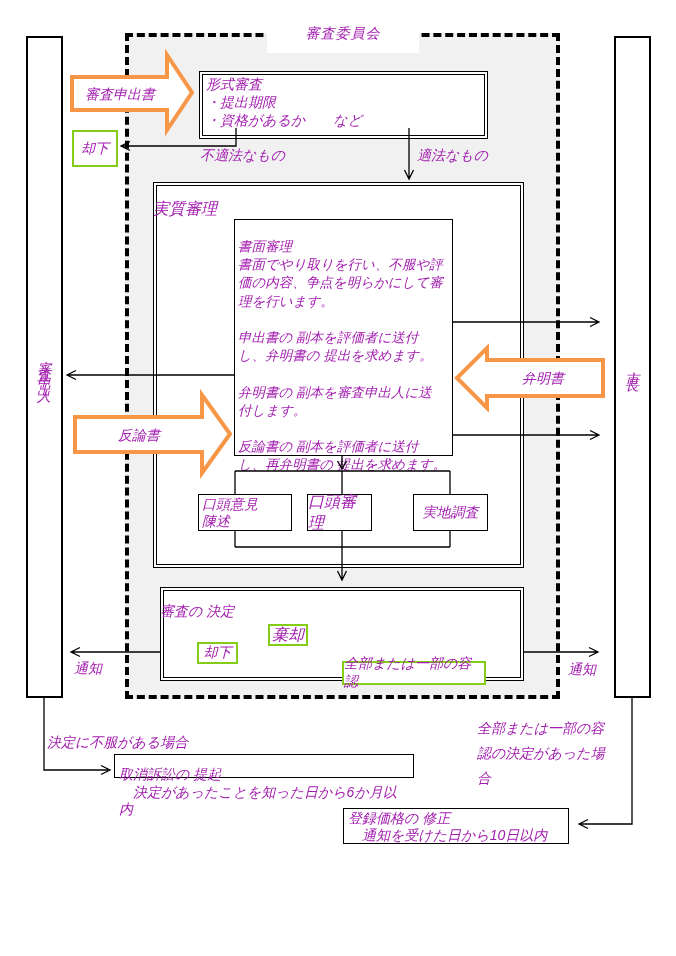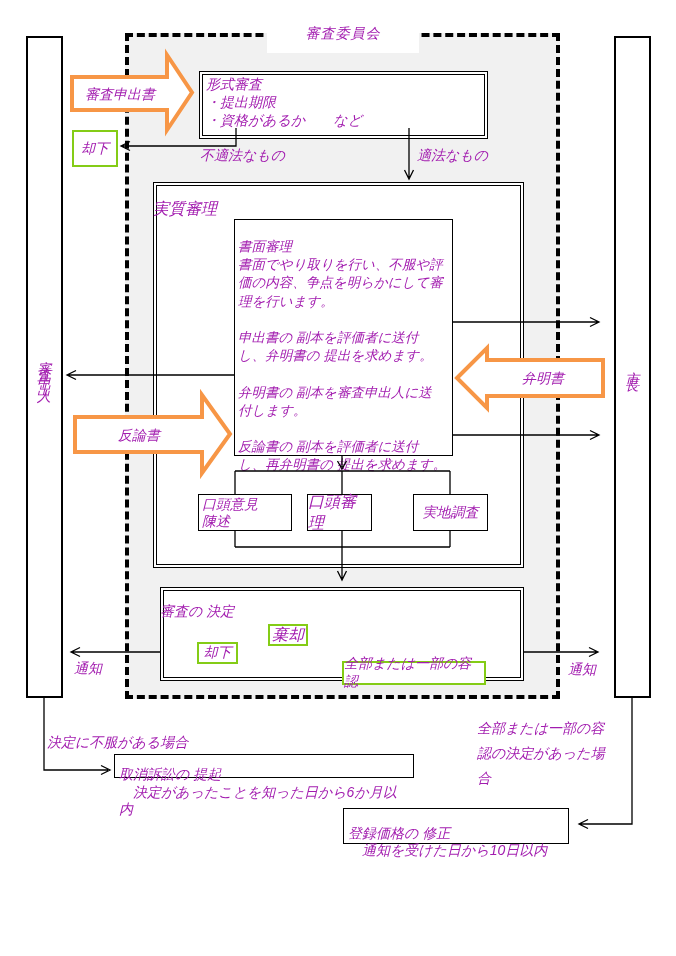--- a/index.html
+++ b/index.html
@@ -47,21 +47,21 @@
   .shomen{left:234px;top:219px;width:219px;height:237px;padding:18px 3px;font-size:13.5px;line-height:18.2px;}
   .kouto1{left:198px;top:494px;width:94px;height:37px;padding:1px 3px;font-size:14px;line-height:17px;}
   .kouto2{left:307px;top:494px;width:65px;height:37px;font-size:16px;}
   .kouto3{left:413px;top:494px;width:75px;height:37px;font-size:14px;}
   .kettei{left:160px;top:587px;width:364px;height:94px;}
   .kettei-title{left:160px;top:603px;width:364px;text-align:left;font-size:14px;}
   .opt1{left:197px;top:642px;width:41px;height:22px;font-size:14px;}
   .opt2{left:268px;top:624px;width:40px;height:22px;font-size:16px;}
   .opt3{left:342px;top:641px;width:144px;height:24px;font-size:14px;margin-top:20px;}
   .torikeshi{left:114px;top:754px;width:300px;height:24px;padding:11px 4px;font-size:14px;line-height:17.5px;}
-  .touroku{left:343px;top:808px;width:226px;height:36px;padding:16px 4px;font-size:14px;line-height:16.5px;}
+  .touroku{left:343px;top:808px;width:226px;height:36px;padding:1px 4px;font-size:14px;line-height:16.5px;}
   
   .lbl{position:absolute;font-size:14px;white-space:nowrap;}
   .lbl-futekihou{left:200px;top:147px;}
   .lbl-tekihou{left:417px;top:147px;}
   .lbl-tsuchi-left{left:74px;top:660px;}
   .lbl-tsuchi-right{left:568px;top:661px;}
   .lbl-fufuku{left:47px;top:734px;}
   .lbl-younin{left:468px;top:716px;width:132px;white-space:pre-line;line-height:25px;margin-left:9px;}
   .lbl-shinseisho{left:84px;top:86px;width:72px;text-align:center;}
   .lbl-benmei{left:522px;top:370px;}

